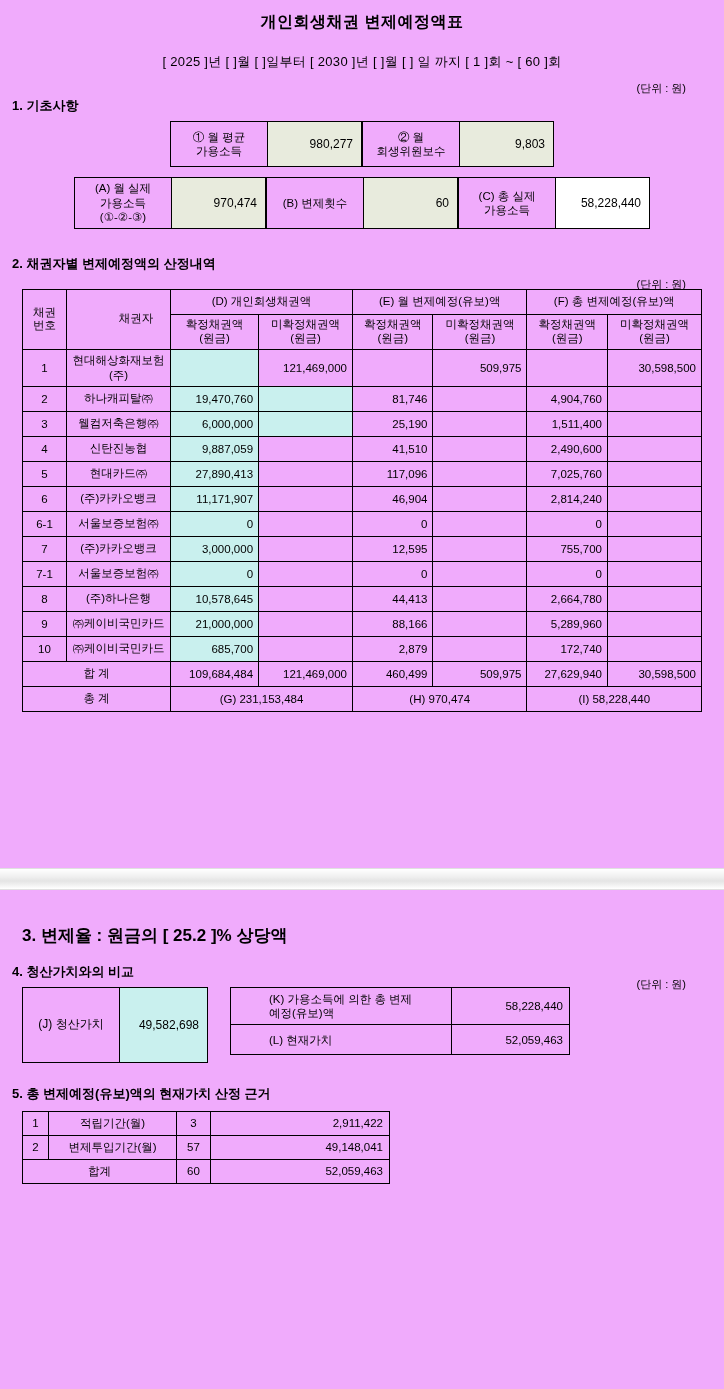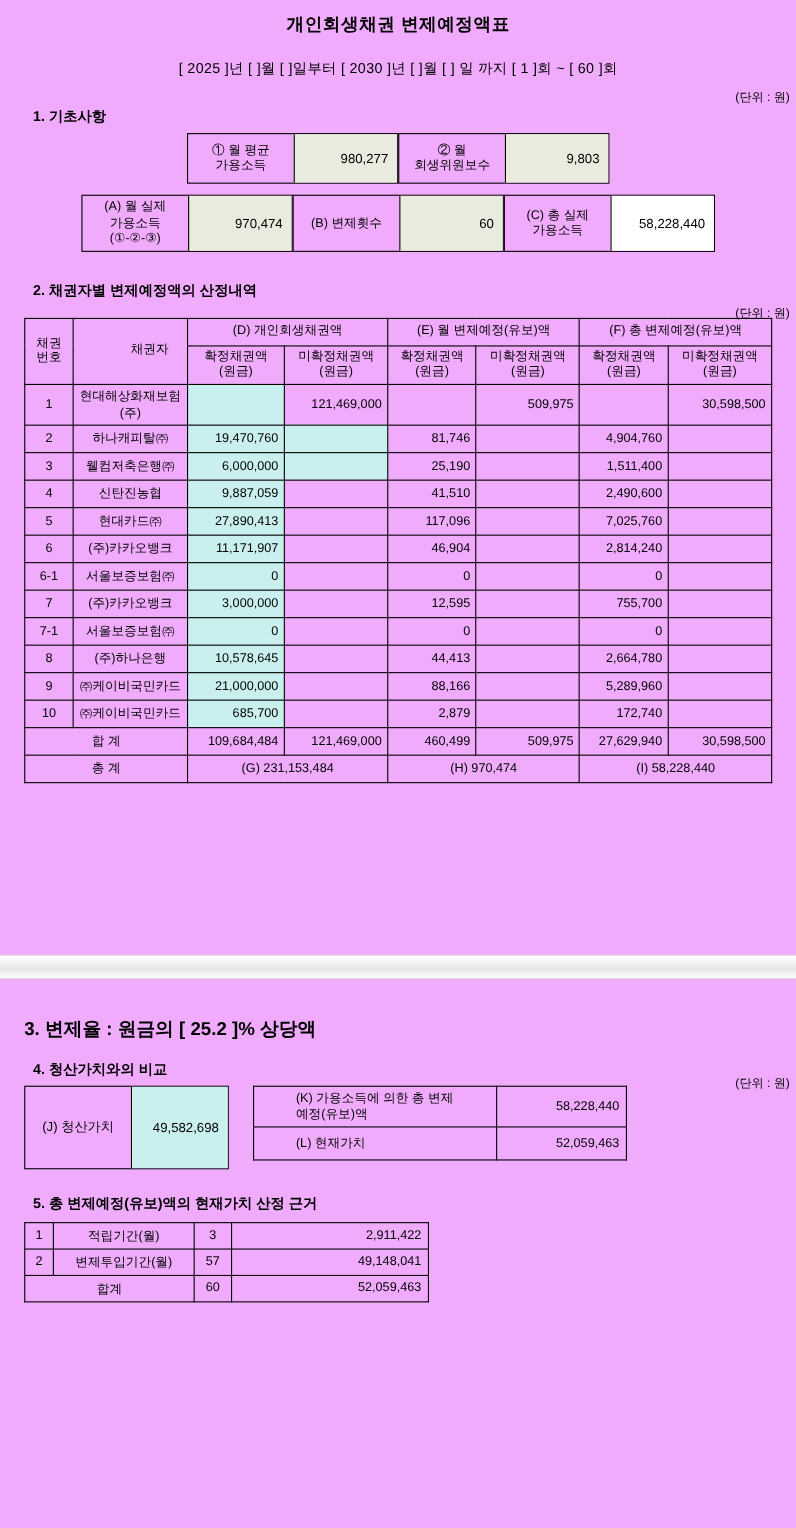--- a/index.html
+++ b/index.html
@@ -25,25 +25,25 @@
   }
   .period-line {
     text-align: center;
     font-size: 13px;
     margin-top: 20px;
     letter-spacing: 0.3px;
   }
   .section-head {
     font-size: 13px;
     font-weight: bold;
-    margin: 26px 0 6px 30px;
+    margin: 26px 0 6px 12px;
   }
   .unit-note {
     position: absolute;
-    right: 6px;
+    right: 38px;
     font-size: 11px;
   }
   .rel { position: relative; }
 
   
   .basic-wrap {
     margin: 0 22px;
     display: flex;
     flex-direction: column;
     gap: 10px;

